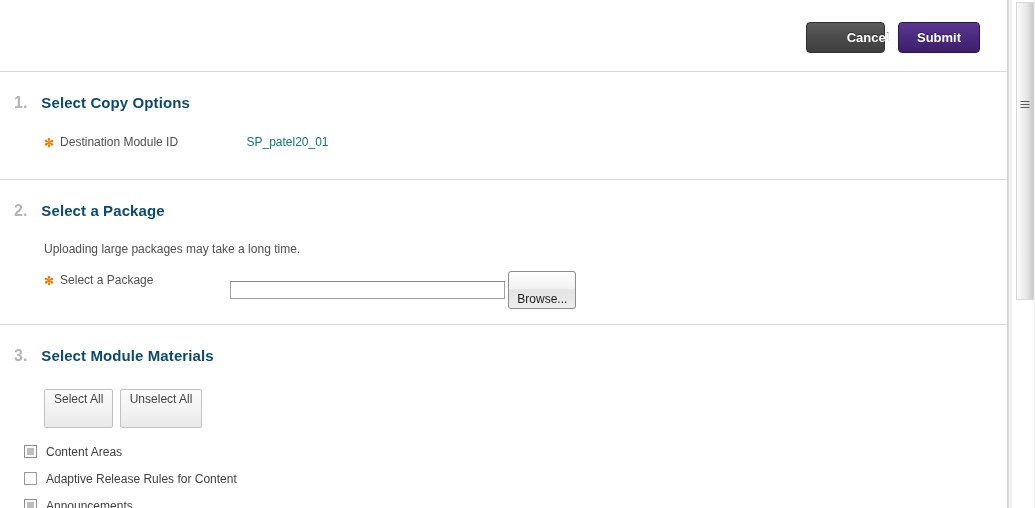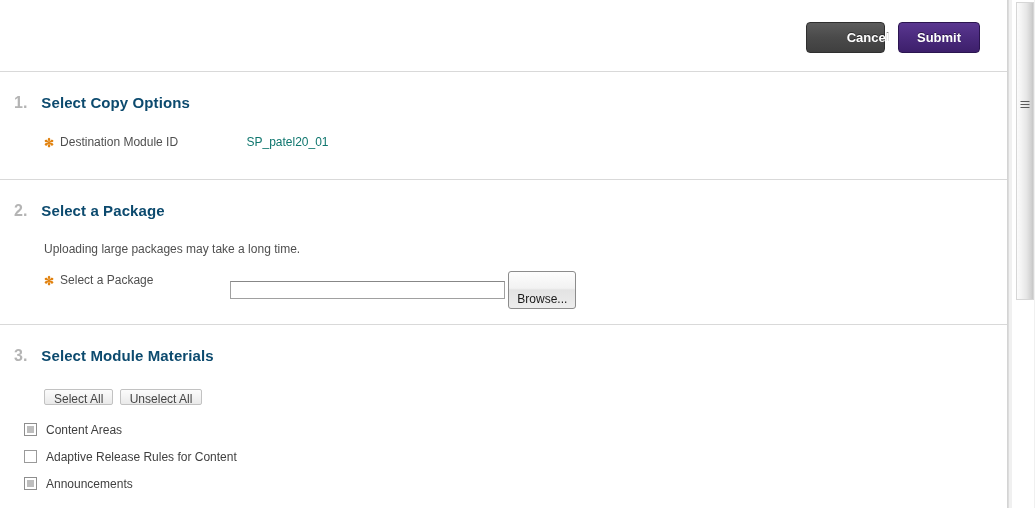--- a/index.html
+++ b/index.html
@@ -193,21 +193,21 @@
     user-select: none;
     font-family: "Liberation Sans", sans-serif;
   }
 
   
   .toolbar-btns {
     padding-left: 44px;
   }
   .btn-plain {
     display: inline-block;
-    height: 16px;
+    height: 39px;
     line-height: 19px;
     padding: 0 9px;
     background: linear-gradient(to bottom, #fbfbfb 0%, #f3f3f3 50%, #e9e9e9 100%);
     border: 1px solid #c2c2c2;
     border-radius: 2px;
     font-size: 12px;
     color: #444444;
     box-sizing: border-box;
     cursor: pointer;
     user-select: none;

